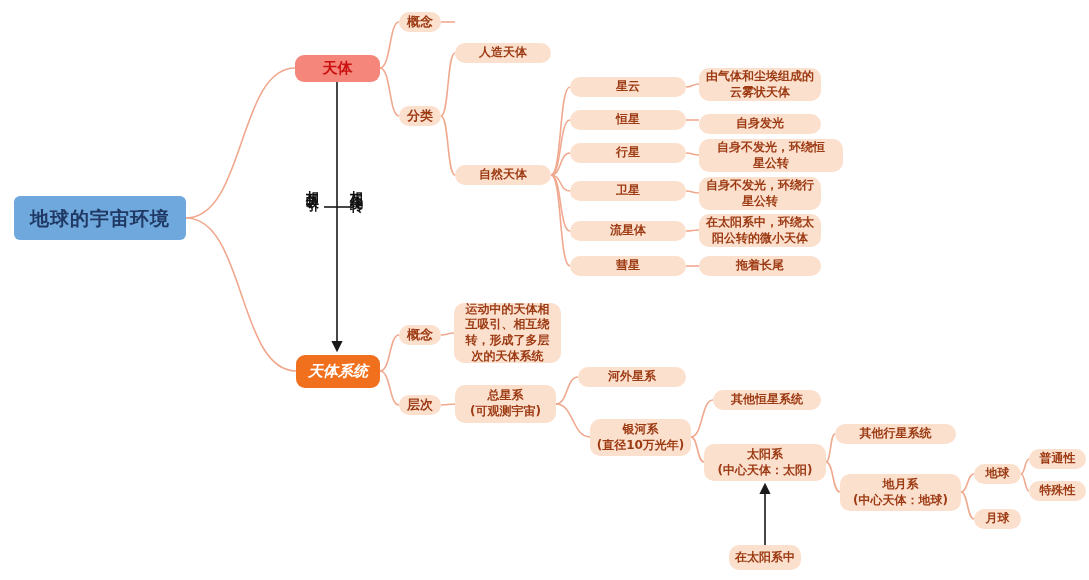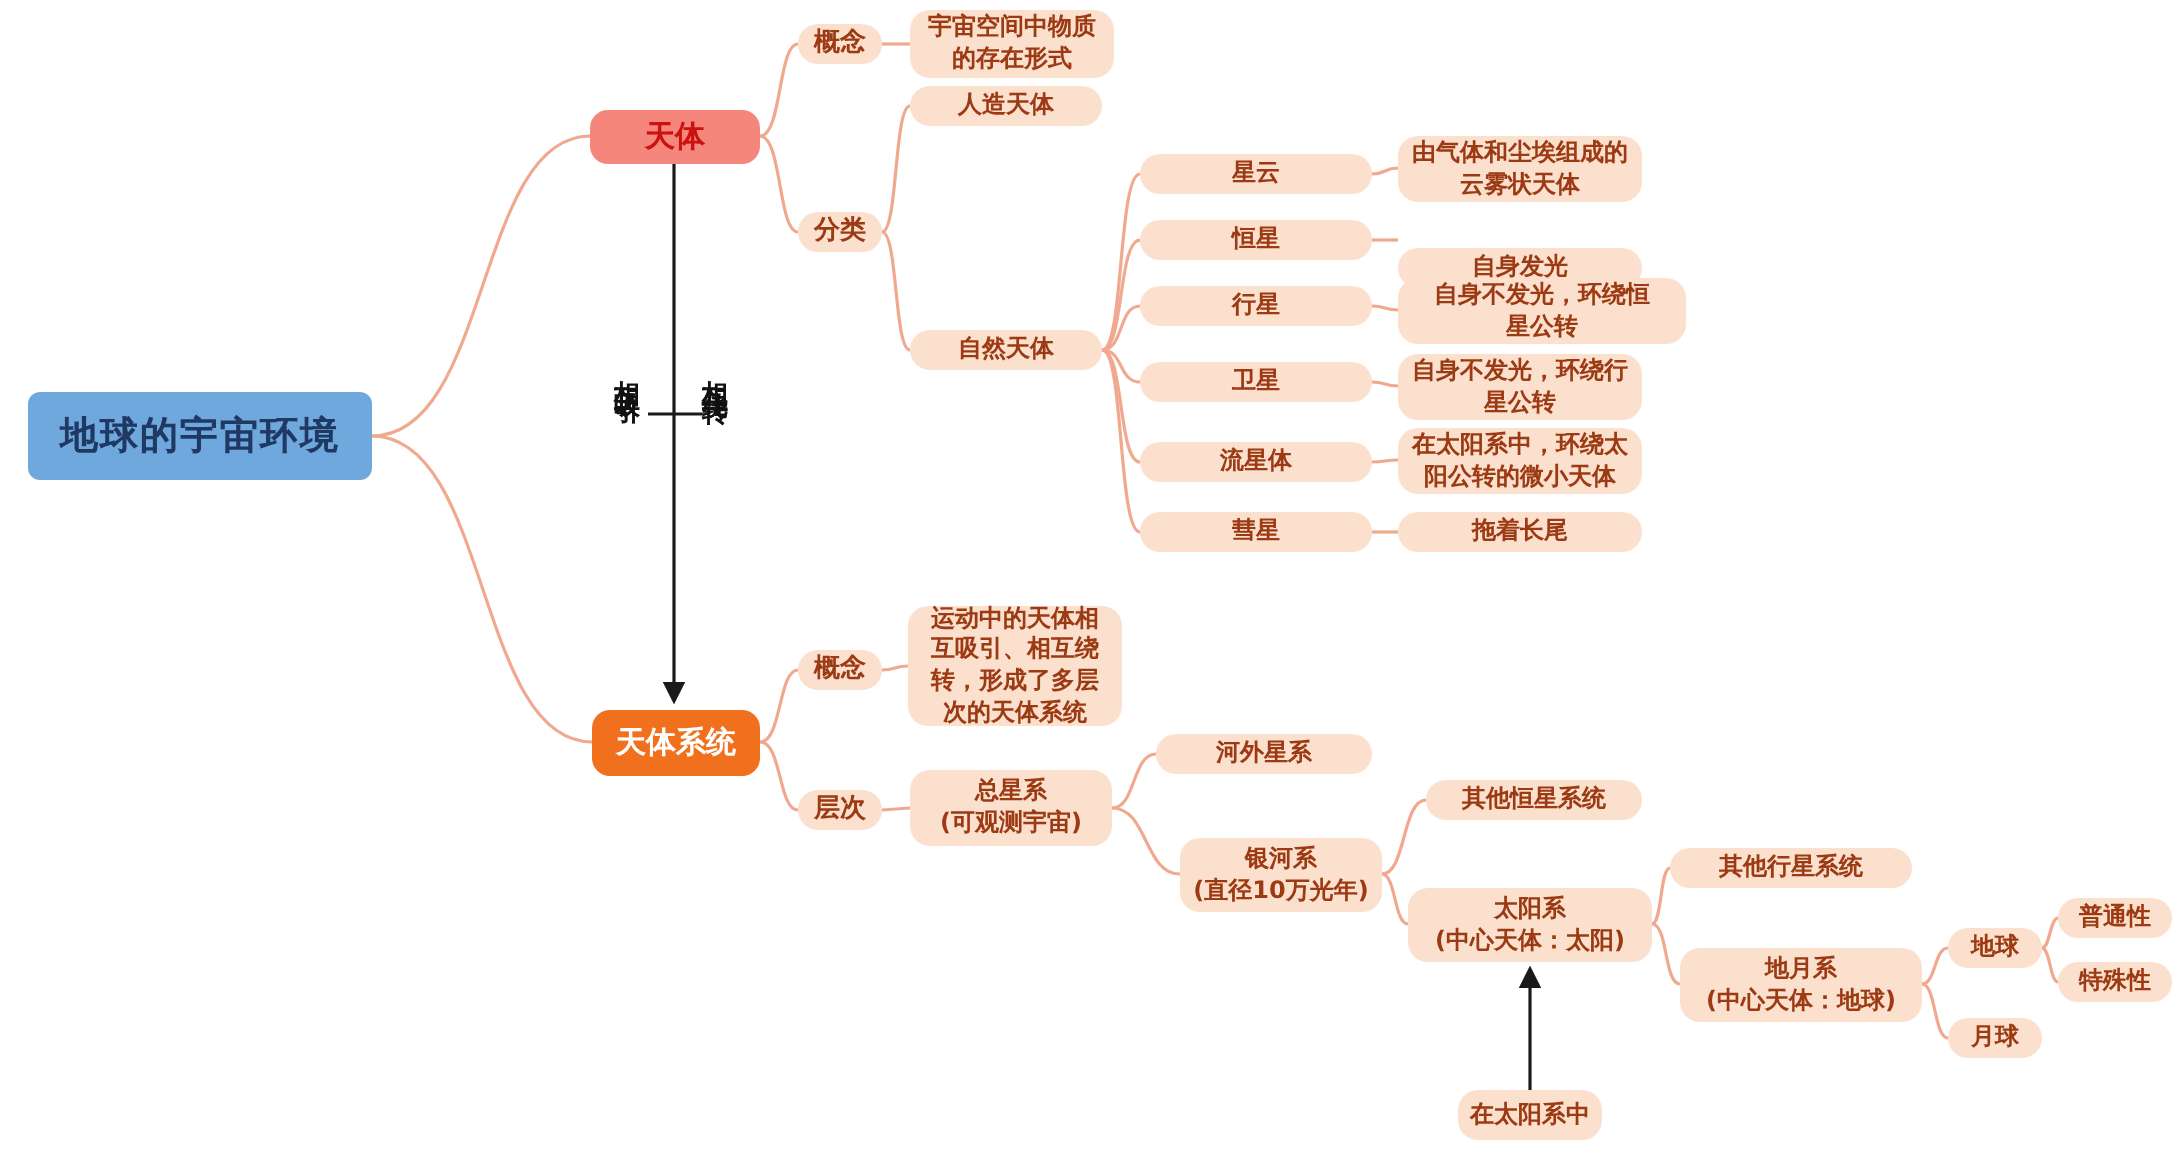--- a/index.html
+++ b/index.html
@@ -56,20 +56,21 @@
     background: var(--branch-a-bg, #F4867C);
     color: var(--branch-a-text, #CC1111);
     font-size: 15px;
     border-radius: 9px;
   }
   .node.branch-b {
     background: var(--branch-b-bg, #F0701D);
     color: var(--branch-b-text, #ffffff);
     font-size: 15px;
     border-radius: 9px;
+    font-style: italic;
   }
   .vlabel {
     position: absolute;
     writing-mode: vertical-lr;
     text-orientation: upright;
     font-size: 13px;
     font-weight: 700;
     color: #111111;
     letter-spacing: 3px;
     white-space: nowrap;
@@ -128,33 +129,31 @@
       <path class="arrow-line" d="M324,207 L351,207"></path>
       <path class="arrow-line" d="M765,545 L765,485" marker-end="url(#arrowhead)"></path>
     </g>
   </svg>
 
   <div class="node root" style="left:14px;top:196px;width:172px;height:44px">地球的宇宙环境</div>
 
   <div class="node branch-a" style="left:295px;top:55px;width:85px;height:27px">天体</div>
 
   <div class="node label" style="left:399px;top:12px;width:42px;height:20px">概念</div>
-  <div class="node" style="left:455px;top:5px;width:102px;height:34px">宇宙空间中物质
-的存在形式</div>
 
   <div class="node label" style="left:399px;top:106px;width:42px;height:20px">分类</div>
   <div class="node" style="left:455px;top:43px;width:96px;height:20px">人造天体</div>
   <div class="node" style="left:455px;top:165px;width:96px;height:20px">自然天体</div>
 
   <div class="node" style="left:570px;top:77px;width:116px;height:20px">星云</div>
   <div class="node" style="left:699px;top:68px;width:122px;height:33px">由气体和尘埃组成的
 云雾状天体</div>
 
   <div class="node" style="left:570px;top:110px;width:116px;height:20px">恒星</div>
-  <div class="node" style="left:699px;top:124px;width:122px;height:20px">自身发光</div>
+  <div class="node" style="left:699px;top:114px;width:122px;height:20px">自身发光</div>
 
   <div class="node" style="left:570px;top:143px;width:116px;height:20px">行星</div>
   <div class="node" style="left:699px;top:139px;width:144px;height:33px">自身不发光，环绕恒
 星公转</div>
 
   <div class="node" style="left:570px;top:181px;width:116px;height:20px">卫星</div>
   <div class="node" style="left:699px;top:177px;width:122px;height:33px">自身不发光，环绕行
 星公转</div>
 
   <div class="node" style="left:570px;top:221px;width:116px;height:20px">流星体</div>

